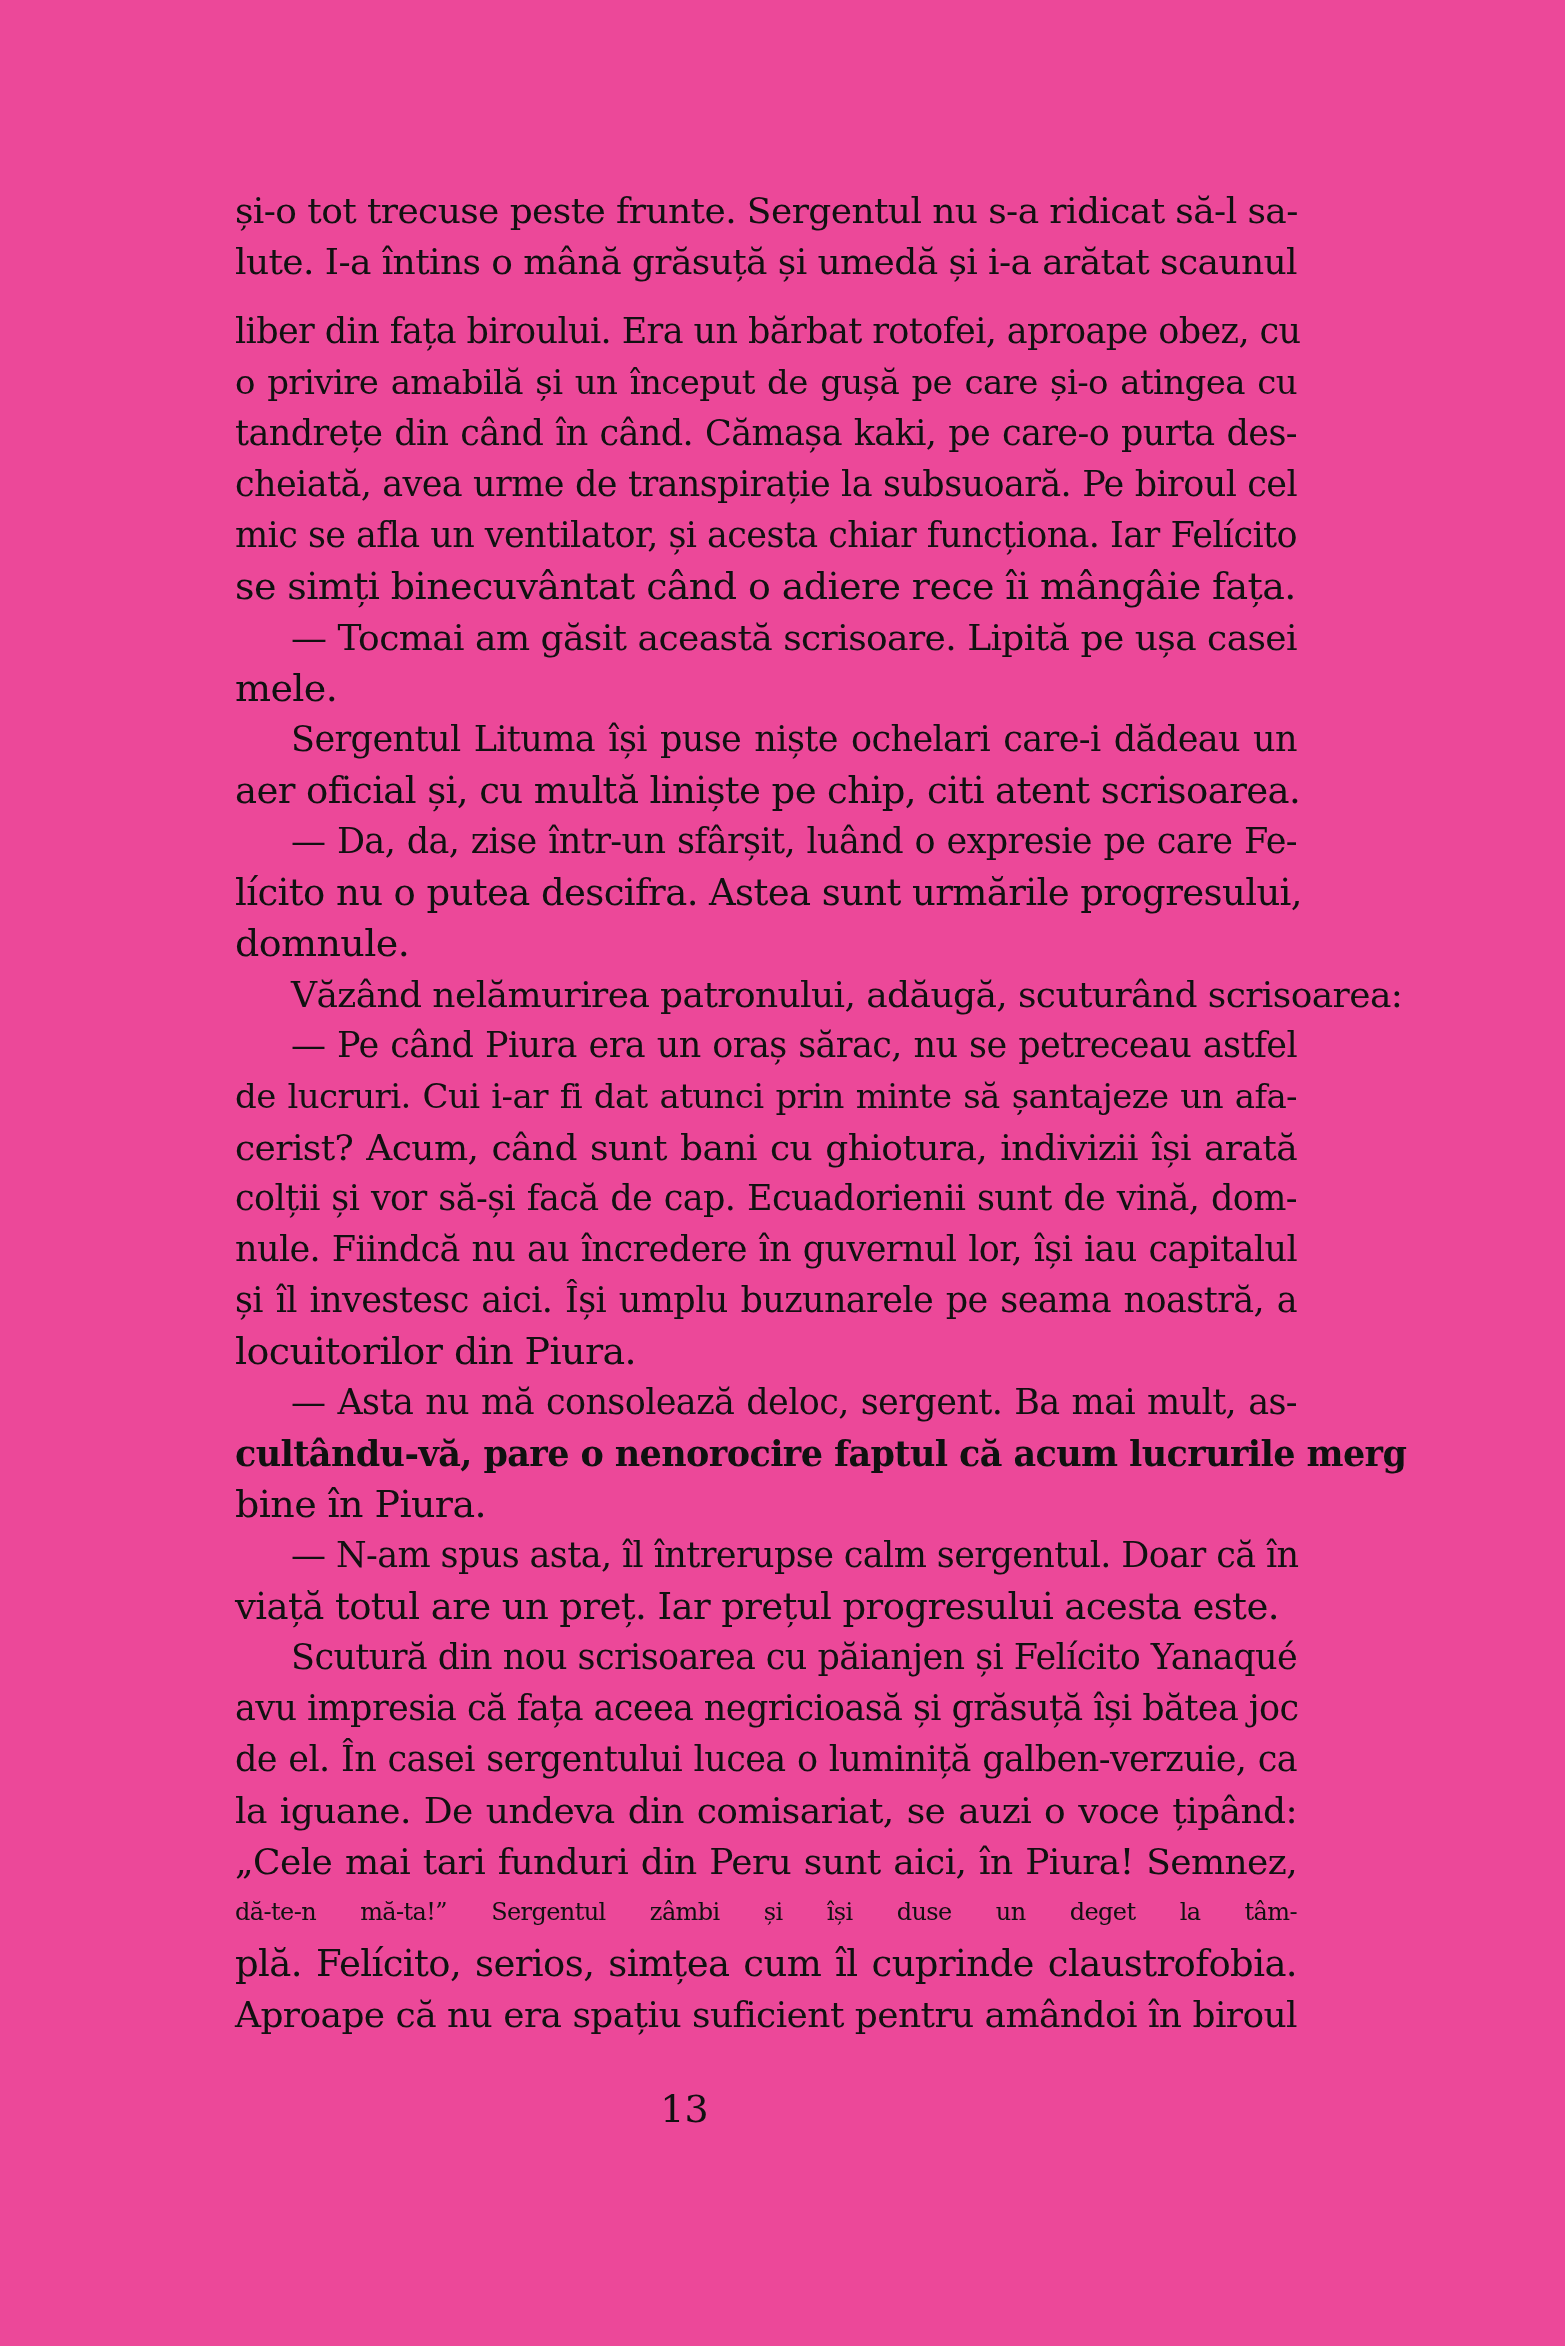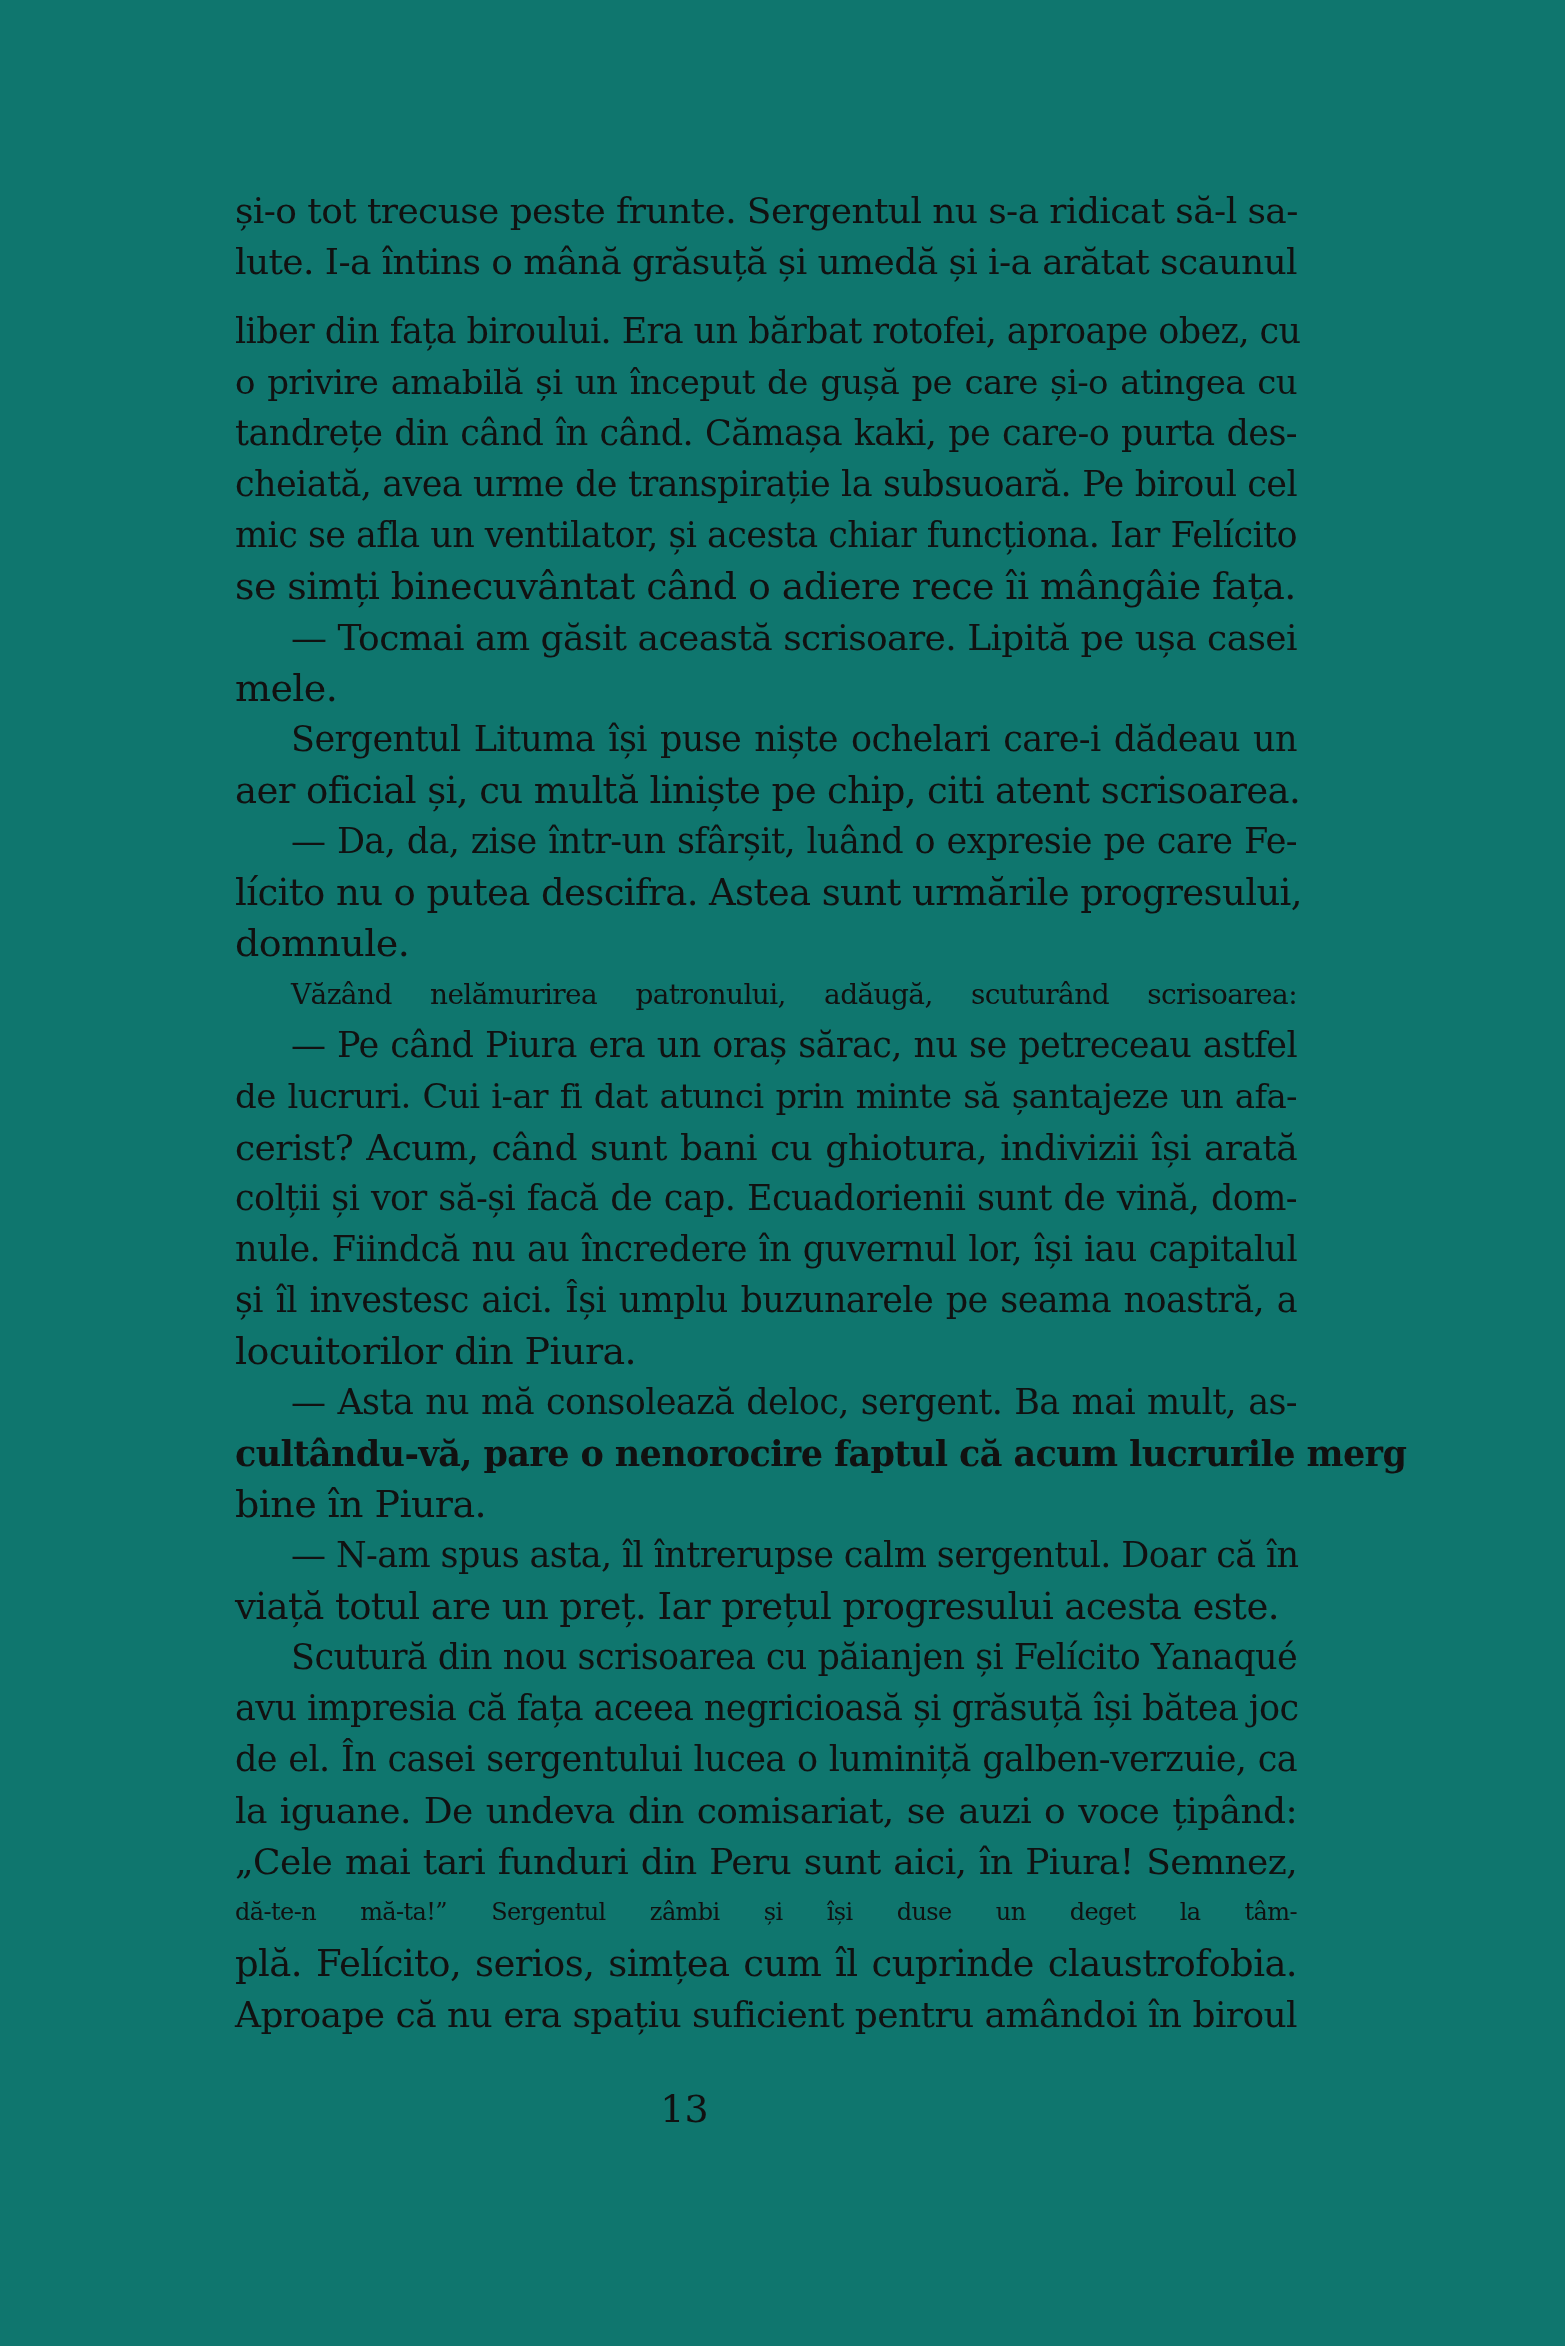--- a/index.html
+++ b/index.html
@@ -12,21 +12,21 @@
       height: 2347px;
       position: relative;
       overflow: hidden;
     }
     .page {
       position: absolute;
       left: 0;
       top: 0;
       width: 1565px;
       height: 2347px;
-      background: #0f766e;
+      background: #ec4899;
     }
     .text-block {
       position: absolute;
       left: 235px;
       top: 185px;
       width: 1062px;
       font-family: "DejaVu Serif", "Liberation Serif", serif;
       font-size: 38px;
       line-height: 51px;
       color: #111111;
@@ -69,21 +69,21 @@
       <span class="line" style="transform-origin: left center; font-size: 35px;">cheiată, avea urme de transpirație la subsuoară. Pe biroul cel</span>
       <span class="line" style="transform-origin: left center; font-size: 35px;">mic se afla un ventilator, și acesta chiar funcționa. Iar Felícito</span>
       <span class="line last">se simți binecuvântat când o adiere rece îi mângâie fața.</span>
       <span class="line indent" style="transform-origin: left center; font-size: 36px;">— Tocmai am găsit această scrisoare. Lipită pe ușa casei</span>
       <span class="line last">mele.</span>
       <span class="line indent" style="transform-origin: left center; font-size: 35px;">Sergentul Lituma își puse niște ochelari care-i dădeau un</span>
       <span class="line last" style="transform-origin: left center; font-size: 37px;">aer oficial și, cu multă liniște pe chip, citi atent scrisoarea.</span>
       <span class="line indent" style="transform-origin: left center; font-size: 35px;">— Da, da, zise într-un sfârșit, luând o expresie pe care Fe-</span>
       <span class="line" style="transform-origin: left center; font-size: 37px;">lícito nu o putea descifra. Astea sunt urmările progresului,</span>
       <span class="line last">domnule.</span>
-      <span class="line indent" style="transform-origin: left center; font-size: 28px;">Văzând nelămurirea patronului, adăugă, scuturând scrisoarea:</span>
+      <span class="line indent" style="transform-origin: left center; font-size: 36px;">Văzând nelămurirea patronului, adăugă, scuturând scrisoarea:</span>
       <span class="line indent" style="transform-origin: left center; font-size: 35px;">— Pe când Piura era un oraș sărac, nu se petreceau astfel</span>
       <span class="line" style="transform-origin: left center; font-size: 34px;">de lucruri. Cui i-ar fi dat atunci prin minte să șantajeze un afa-</span>
       <span class="line" style="transform-origin: left center; font-size: 36px;">cerist? Acum, când sunt bani cu ghiotura, indivizii își arată</span>
       <span class="line" style="transform-origin: left center; font-size: 35px;">colții și vor să-și facă de cap. Ecuadorienii sunt de vină, dom-</span>
       <span class="line" style="transform-origin: left center; font-size: 35px;">nule. Fiindcă nu au încredere în guvernul lor, își iau capitalul</span>
       <span class="line" style="transform-origin: left center; font-size: 35px;">și îl investesc aici. Își umplu buzunarele pe seama noastră, a</span>
       <span class="line last">locuitorilor din Piura.</span>
       <span class="line indent" style="transform-origin: left center; font-size: 35px;">— Asta nu mă consolează deloc, sergent. Ba mai mult, as-</span>
       <span class="line" style="transform-origin: left center; font-size: 35px; font-weight: bold;">cultându-vă, pare o nenorocire faptul că acum lucrurile merg</span>
       <span class="line last">bine în Piura.</span>

